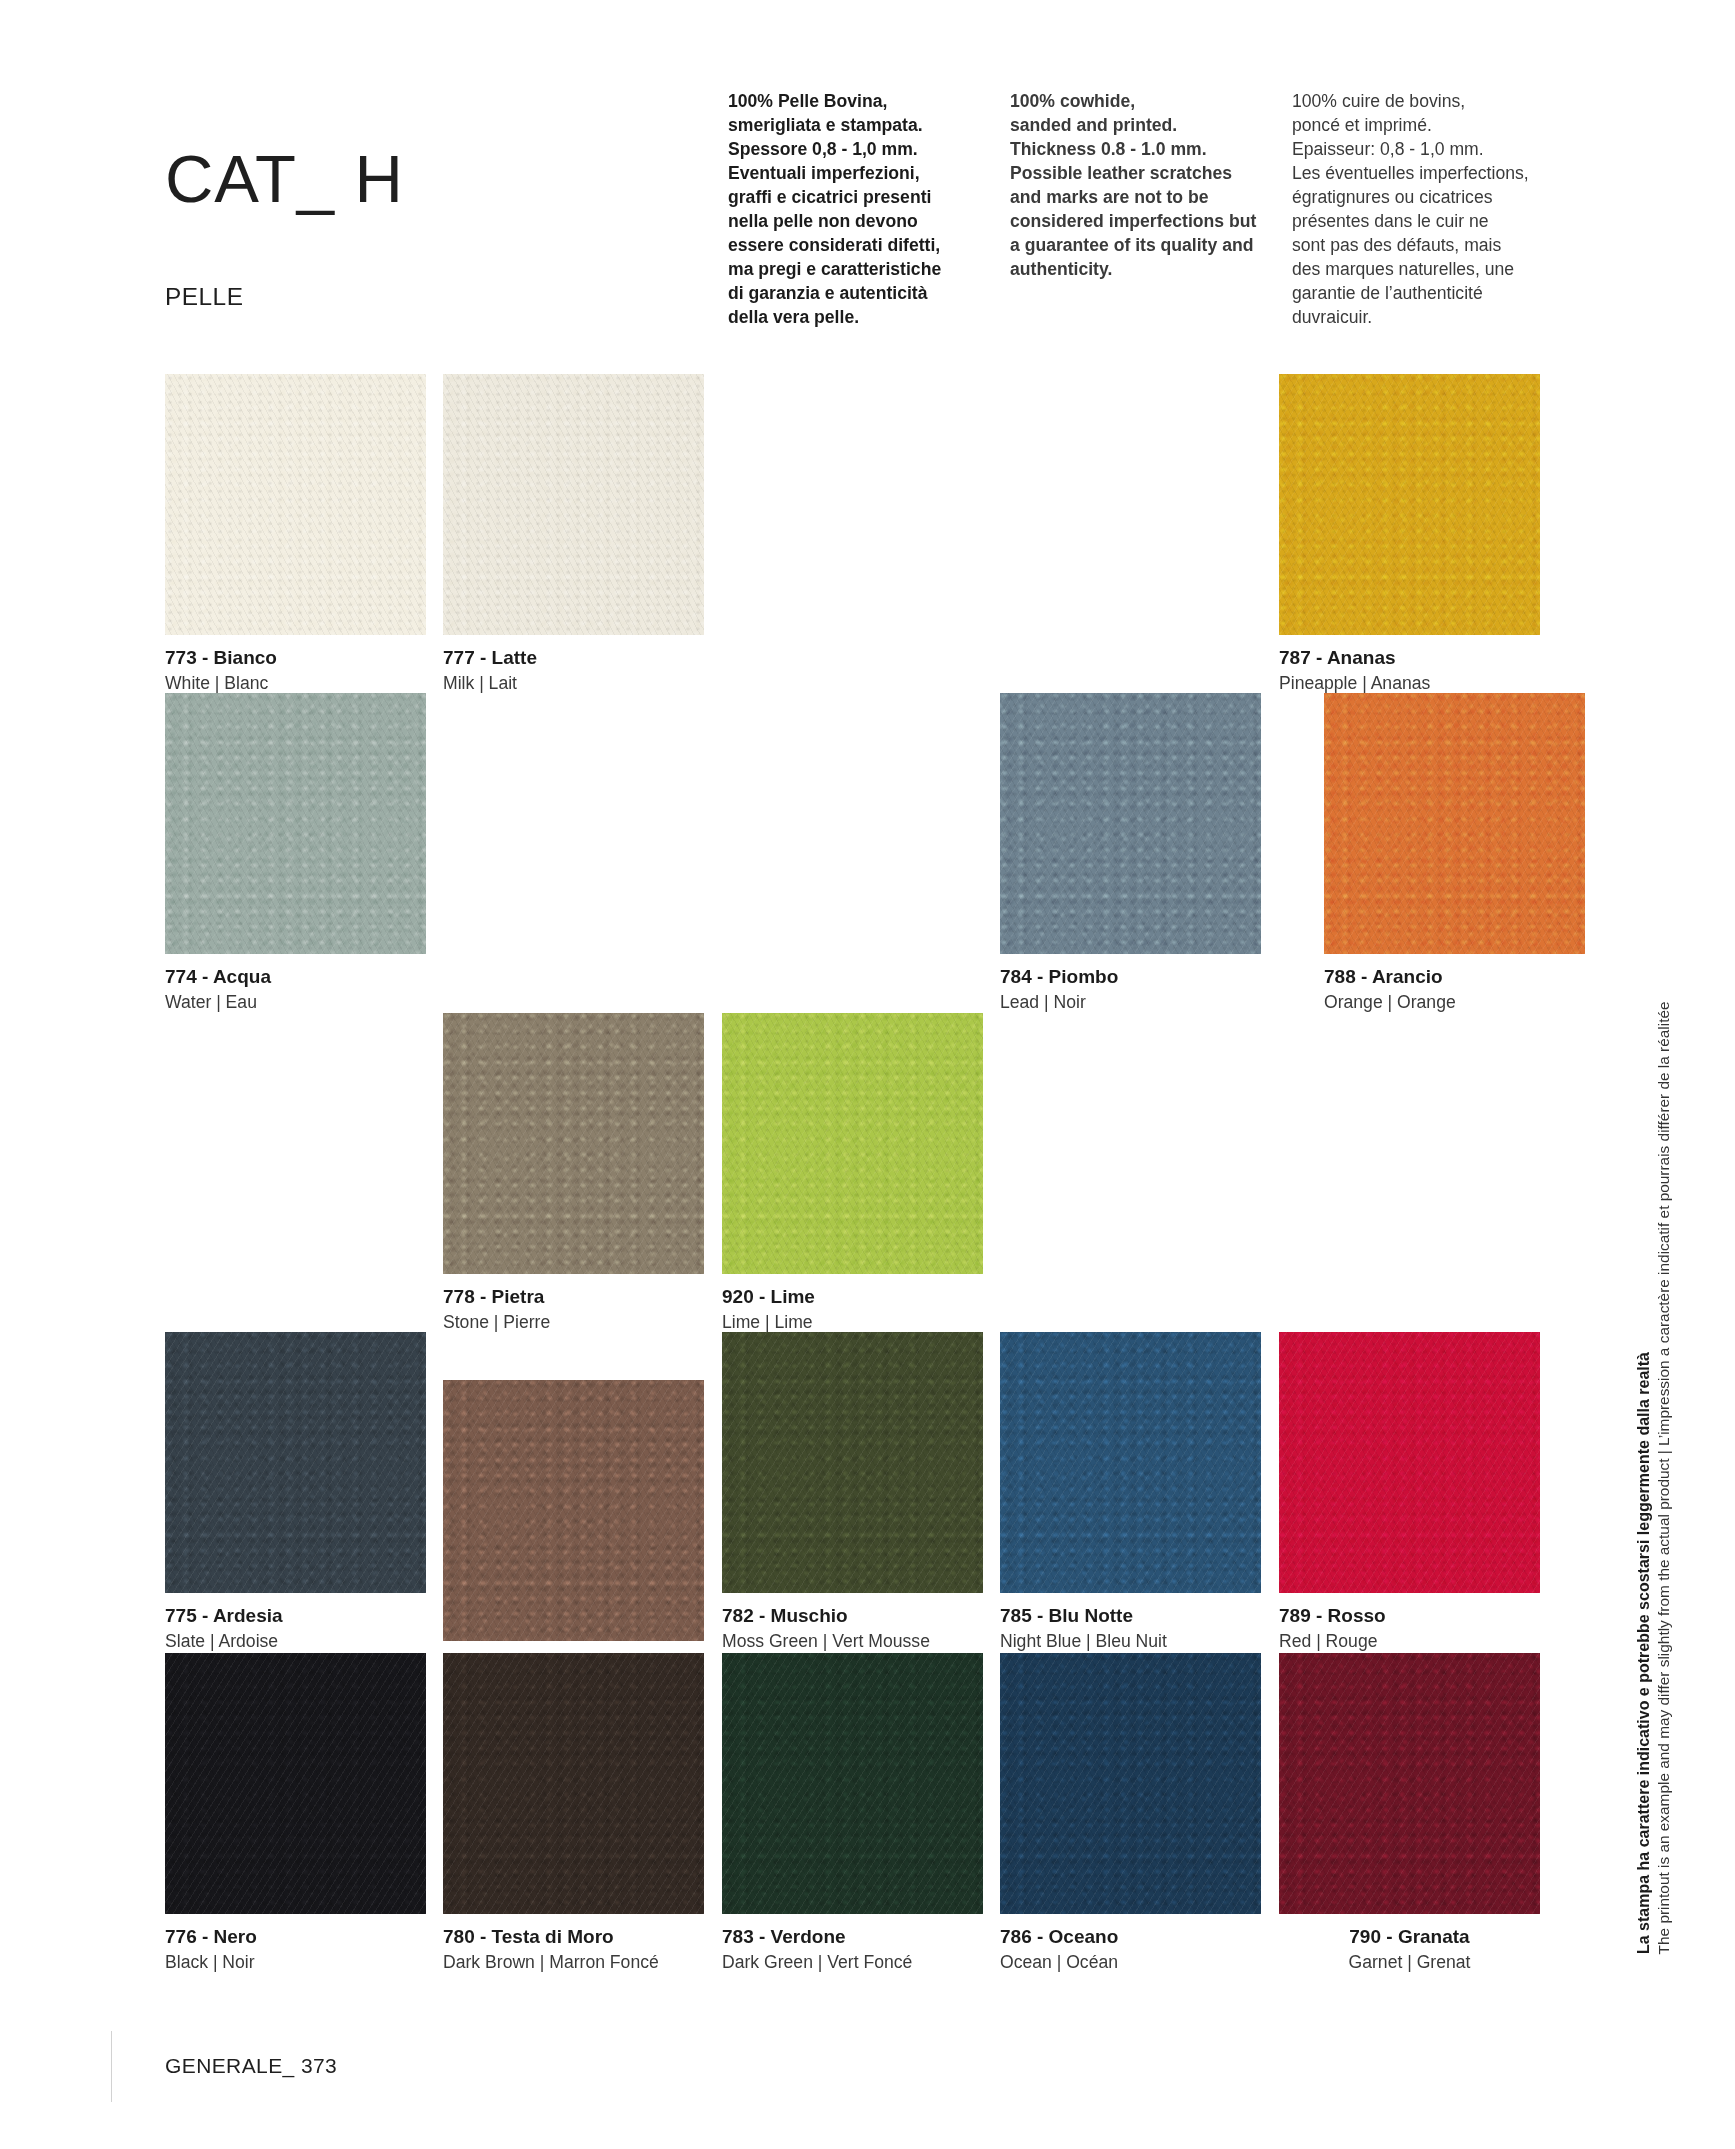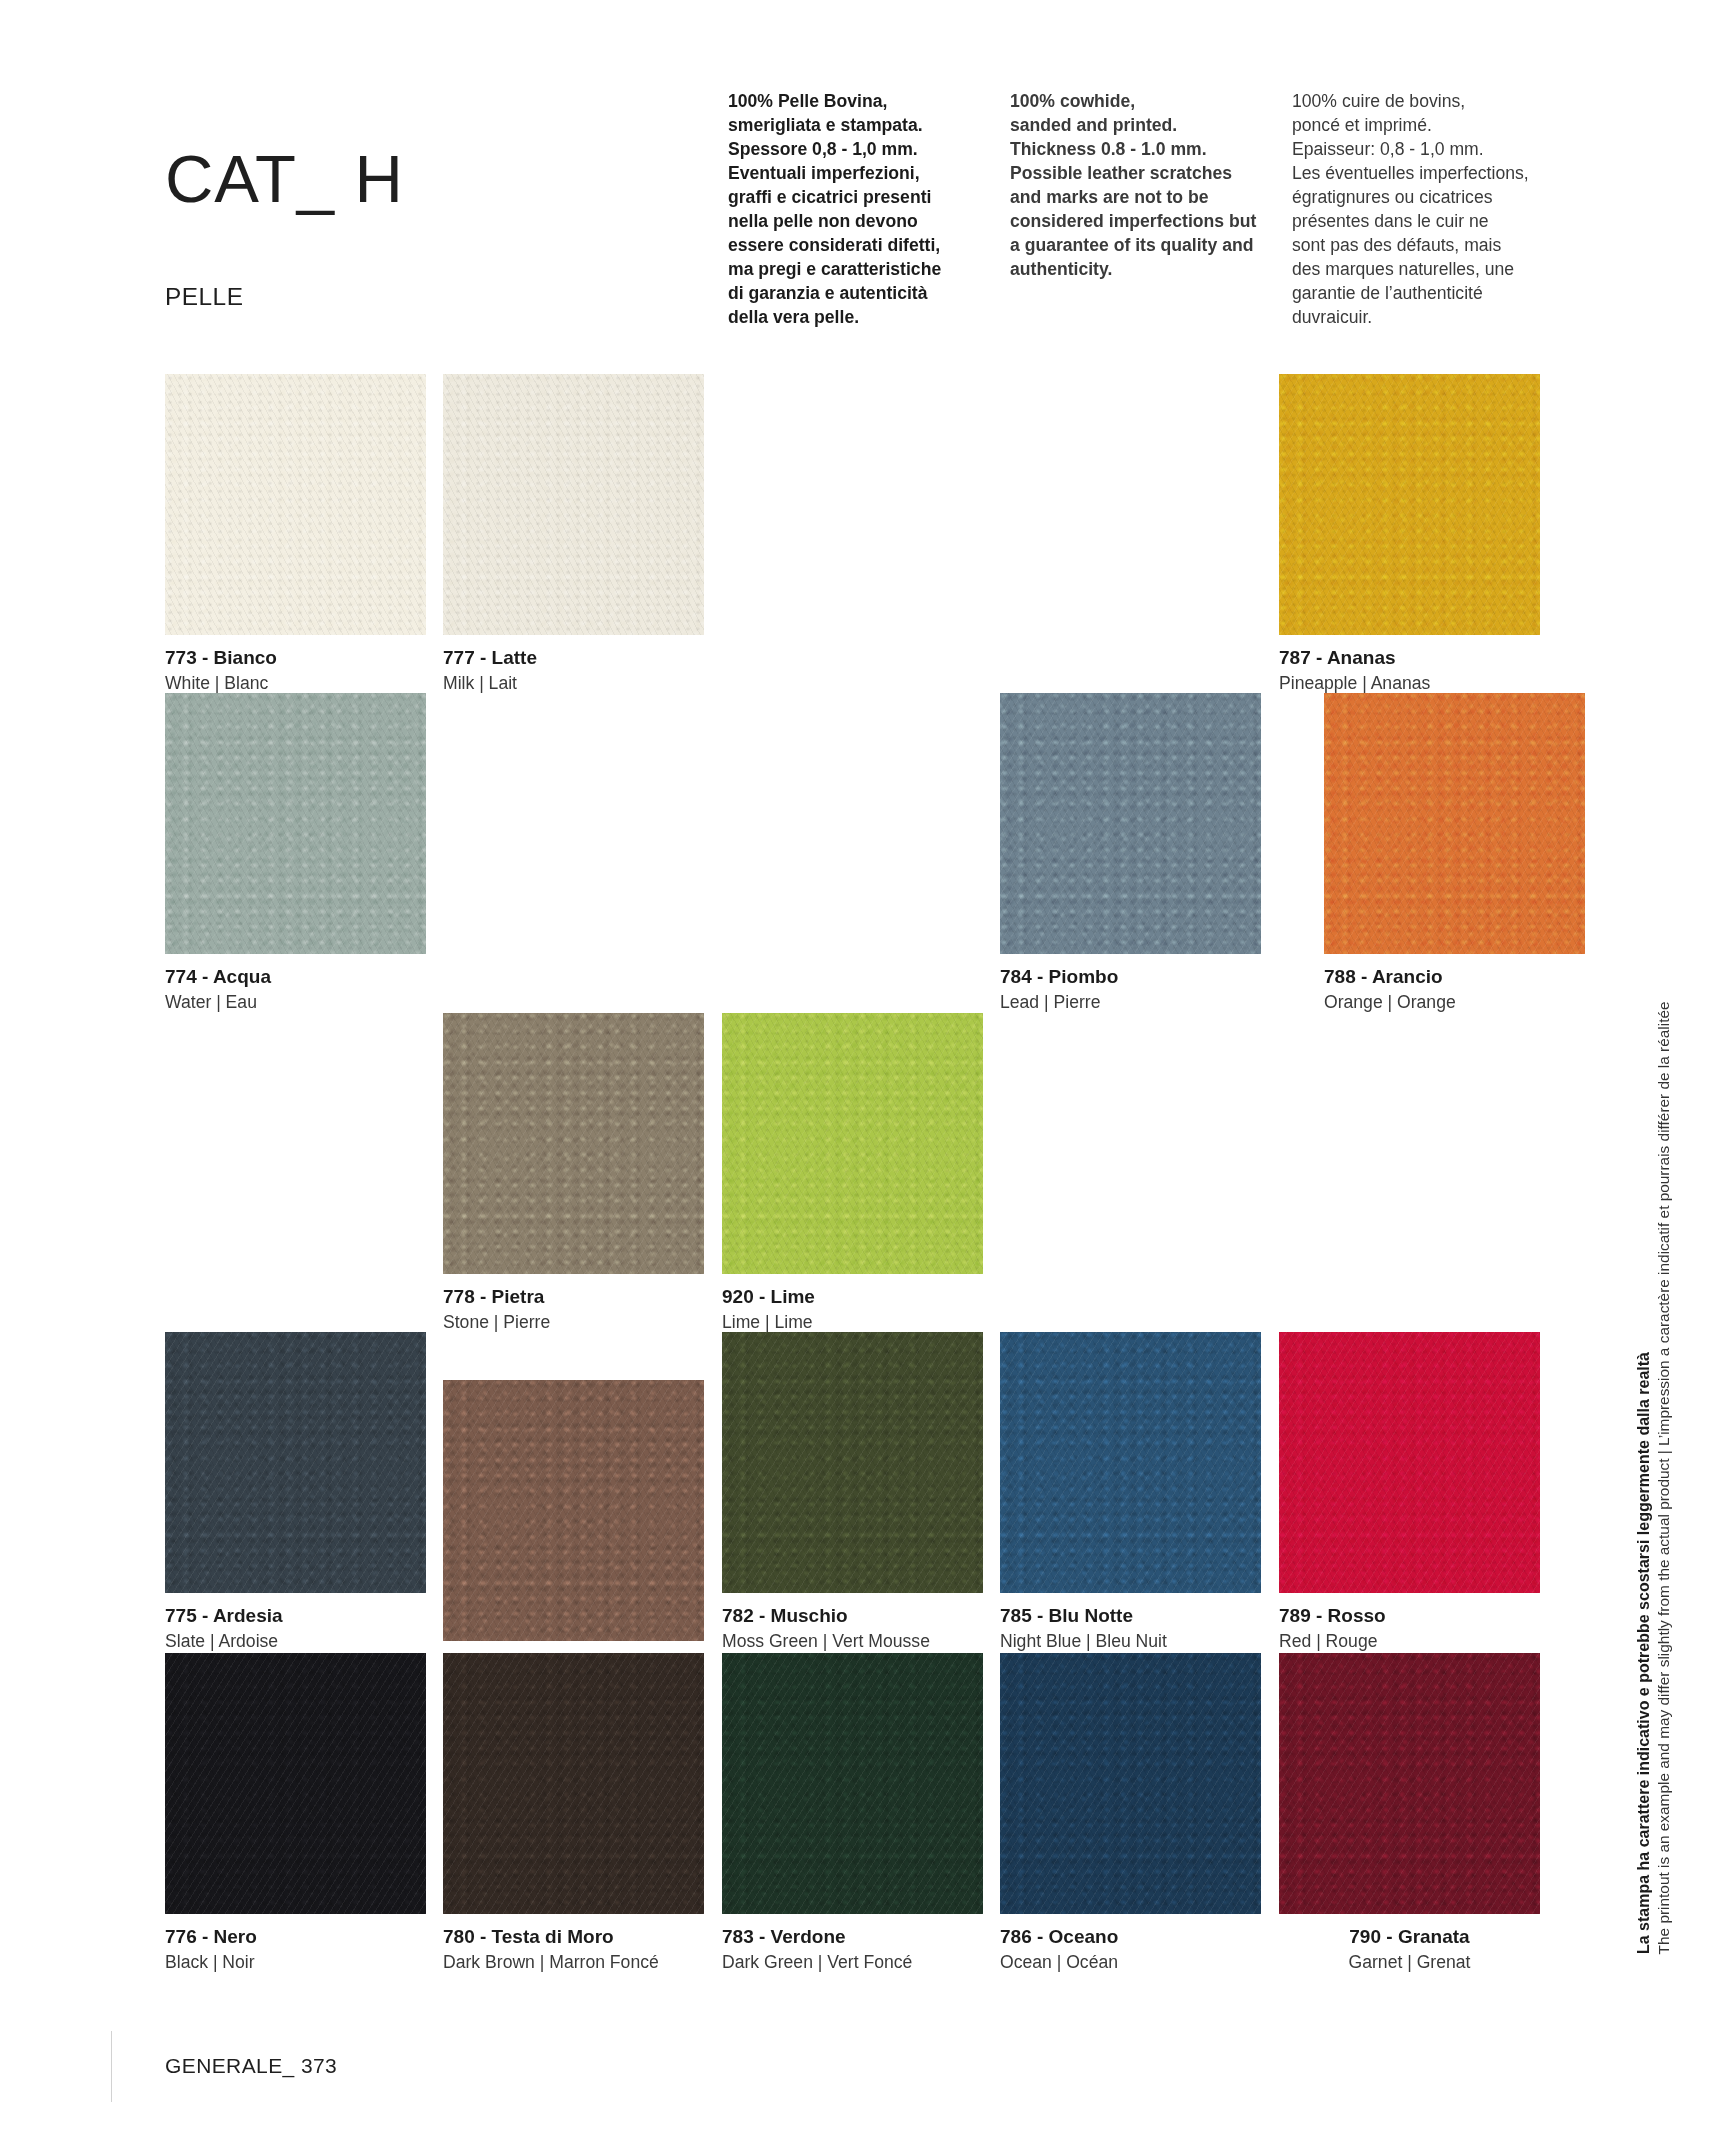--- a/index.html
+++ b/index.html
@@ -239,21 +239,21 @@
       <div class="swatch-trans">Pineapple | Ananas</div>
     </div>
     <div class="swatch-cell" style="left: 165px; top: 693px;">
       <div class="swatch-chip" style="background: rgb(156, 173, 166);"></div>
       <div class="swatch-name">774 - Acqua</div>
       <div class="swatch-trans">Water | Eau</div>
     </div>
     <div class="swatch-cell" style="left: 1000px; top: 693px;">
       <div class="swatch-chip" style="background: rgb(110, 130, 144);"></div>
       <div class="swatch-name">784 - Piombo</div>
-      <div class="swatch-trans">Lead | Pierre</div>
+      <div class="swatch-trans">Lead | Noir</div>
     </div>
     <div class="swatch-cell" style="left: 1279px; top: 693px; margin-left: 45px;">
       <div class="swatch-chip" style="background: rgb(221, 115, 51);"></div>
       <div class="swatch-name">788 - Arancio</div>
       <div class="swatch-trans">Orange | Orange</div>
     </div>
     <div class="swatch-cell" style="left: 443px; top: 1013px;">
       <div class="swatch-chip" style="background: rgb(139, 127, 107);"></div>
       <div class="swatch-name">778 - Pietra</div>
       <div class="swatch-trans">Stone | Pierre</div>

